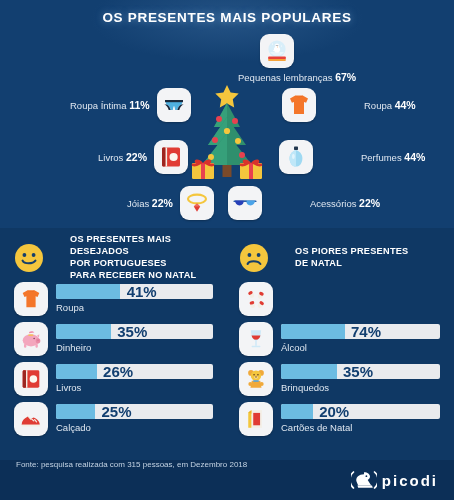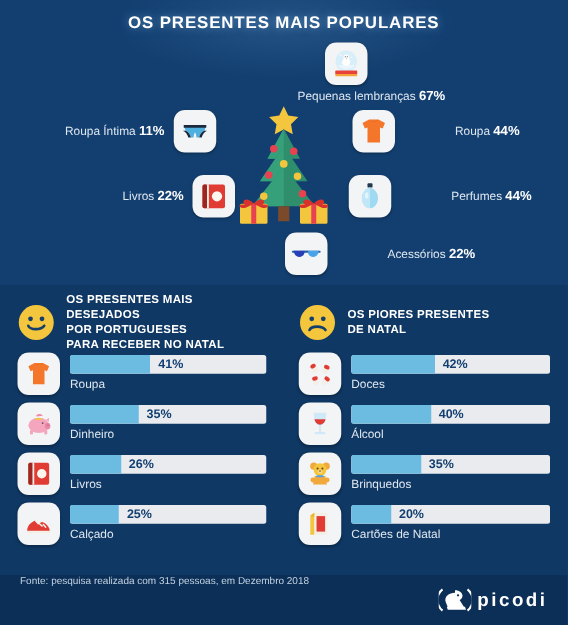--- a/index.html
+++ b/index.html
@@ -61,21 +61,21 @@
     color: #dfe7f0;
     font-size: 9.5px;
     white-space: nowrap;
     font-weight: 400;
     padding-left: 41px;
   }
   .gift-label b { color: #ffffff; font-weight: bold; font-size: 10.5px; }
 
   
   #item-lembrancas { top: 34px; left: 197px; }
-  #item-roupa-intima { top: 88px; left: 11px; }
+  #item-roupa-intima { top: 88px; left: 29px; }
   #item-roupa { top: 88px; left: 282px; }
   #item-livros { top: 140px; left: 57px; }
   #item-perfumes { top: 140px; left: 279px; }
   #item-joias { top: 186px; left: 86px; }
   #item-acessorios { top: 186px; left: 228px; justify-content: flex-end; }
 
   .tree-wrap {
     position: absolute;
     top: 83px;
     left: 186px;
@@ -92,21 +92,21 @@
     height: 232px;
     background: #0f3864;
     display: flex;
   }
   .panel { width: 227px; padding: 12px 14px 0 14px; }
   .panel.right { padding-left: 12px; }
 
   .panel-head {
     display: flex;
     align-items: center;
-    gap: 9px;
+    gap: 26px;
     height: 36px;
     margin-bottom: 6px;
   }
   .face { width: 30px; height: 30px; flex: 0 0 auto; }
   .panel-title {
     color: #ffffff;
     font-size: 9.2px;
     font-weight: bold;
     line-height: 1.28;
     letter-spacing: 0.25px;
@@ -132,21 +132,21 @@
     position: absolute;
     left: 0; top: 0; bottom: 0;
     background: #6cbce2;
   }
   .bar-val {
     position: absolute;
     top: 0;
     height: 25px;
     line-height: 15px;
     color: #123f70;
-    font-size: 10px;
+    font-size: 15px;
     font-weight: bold;
   }
   .bar-name {
     color: #dfe7f0;
     font-size: 9.5px;
     margin-top: 3px;
     white-space: nowrap;
   }
 
   
@@ -251,20 +251,33 @@
         <path d="M13 6 c-5 1.6 -7.2 6 -6.2 10.4 C7.6 20.2 10 22.6 13 22.6z" fill="#bfe7f8"></path>
         <ellipse cx="10.4" cy="12.4" rx="1.4" ry="2.6" fill="#e6f6fd" opacity="0.85"></ellipse>
       </svg>
     </div>
     <div class="gift-label">
       <span>Perfumes</span>
       <b>44%</b>
     </div>
   </div>
 
+  <div class="gift-item" id="item-joias">
+    <div class="gift-label">
+      <span>Jóias</span>
+      <b>22%</b>
+    </div>
+    <div class="tile">
+      <svg width="26" height="26" viewBox="0 0 26 26">
+        <ellipse cx="13" cy="9" rx="9" ry="4.4" fill="none" stroke="#f4c63d" stroke-width="2.1"></ellipse>
+        <path d="M13 13.4 l3.2 3.2 l-3.2 5.2 l-3.2 -5.2z" fill="#e03c34"></path>
+        <path d="M13 13.4 l-3.2 3.2 h6.4z" fill="#f06b5f"></path>
+      </svg>
+    </div>
+  </div>
 
   <div class="gift-item" id="item-acessorios">
     <div class="tile">
       <svg width="26" height="26" viewBox="0 0 26 26">
         <rect x="1.5" y="10.6" width="23" height="1.5" rx="0.7" fill="#2a5fa8"></rect>
         <path d="M3 10.6 h8.6 c0.4 2.7 -1.3 4.9 -4.1 4.9 c-2.6 0 -4.4 -2 -4.5 -4.9z" fill="#2740b8"></path>
         <path d="M14.4 10.6 H23 c-0.1 2.9 -1.9 4.9 -4.5 4.9 c-2.8 0 -4.5 -2.2 -4.1 -4.9z" fill="#4aa3e8"></path>
         <rect x="11.4" y="10.6" width="3.2" height="1.1" fill="#2a5fa8"></rect>
       </svg>
     </div>
@@ -422,42 +435,35 @@
           <g transform="rotate(-15 9 19)">
             <rect x="6.6" y="15.4" width="5" height="7.4" rx="2.4" fill="#f3efe6"></rect>
             <rect x="6.6" y="15.4" width="5" height="3.4" rx="1.8" fill="#e03c34"></rect>
           </g>
           <g transform="rotate(35 18 19)">
             <rect x="15.6" y="15.4" width="5" height="7.4" rx="2.4" fill="#f3efe6"></rect>
             <rect x="15.6" y="15.4" width="5" height="3.4" rx="1.8" fill="#e03c34"></rect>
           </g>
         </svg>
       </div>
-      <div class="bar-side">
-        <div class="bar-track">
-          <div class="bar-fill" style="width:42%"></div>
-          <span class="bar-val" style="left:46%">42%</span>
-        </div>
-        <div class="bar-name">Doces</div>
-      </div>
     </div>
 
     <div class="bar-row">
       <div class="tile">
         <svg width="24" height="24" viewBox="0 0 26 26">
           <path d="M7.4 3.4 h11.2 l-0.8 6.2 c-0.4 3 -2.4 4.8 -4.8 4.8 s-4.4 -1.8 -4.8 -4.8z" fill="#cfe9f7"></path>
           <path d="M8.2 9.2 h9.6 c-0.5 2.8 -2.4 4.6 -4.8 4.6 s-4.3 -1.8 -4.8 -4.6z" fill="#e03c34"></path>
           <rect x="12.2" y="14" width="1.6" height="6.4" fill="#cfe9f7"></rect>
           <rect x="8.2" y="20.2" width="9.6" height="1.8" rx="0.9" fill="#cfe9f7"></rect>
         </svg>
       </div>
       <div class="bar-side">
         <div class="bar-track">
           <div class="bar-fill" style="width:40%"></div>
-          <span class="bar-val" style="left:44%">40%</span>
+          <span class="bar-val" style="left:44%">74%</span>
         </div>
         <div class="bar-name">Álcool</div>
       </div>
     </div>
 
     <div class="bar-row">
       <div class="tile">
         <svg width="24" height="24" viewBox="0 0 26 26">
           <circle cx="7.6" cy="6.4" r="3.1" fill="#f0a93a"></circle>
           <circle cx="18.4" cy="6.4" r="3.1" fill="#f0a93a"></circle>

